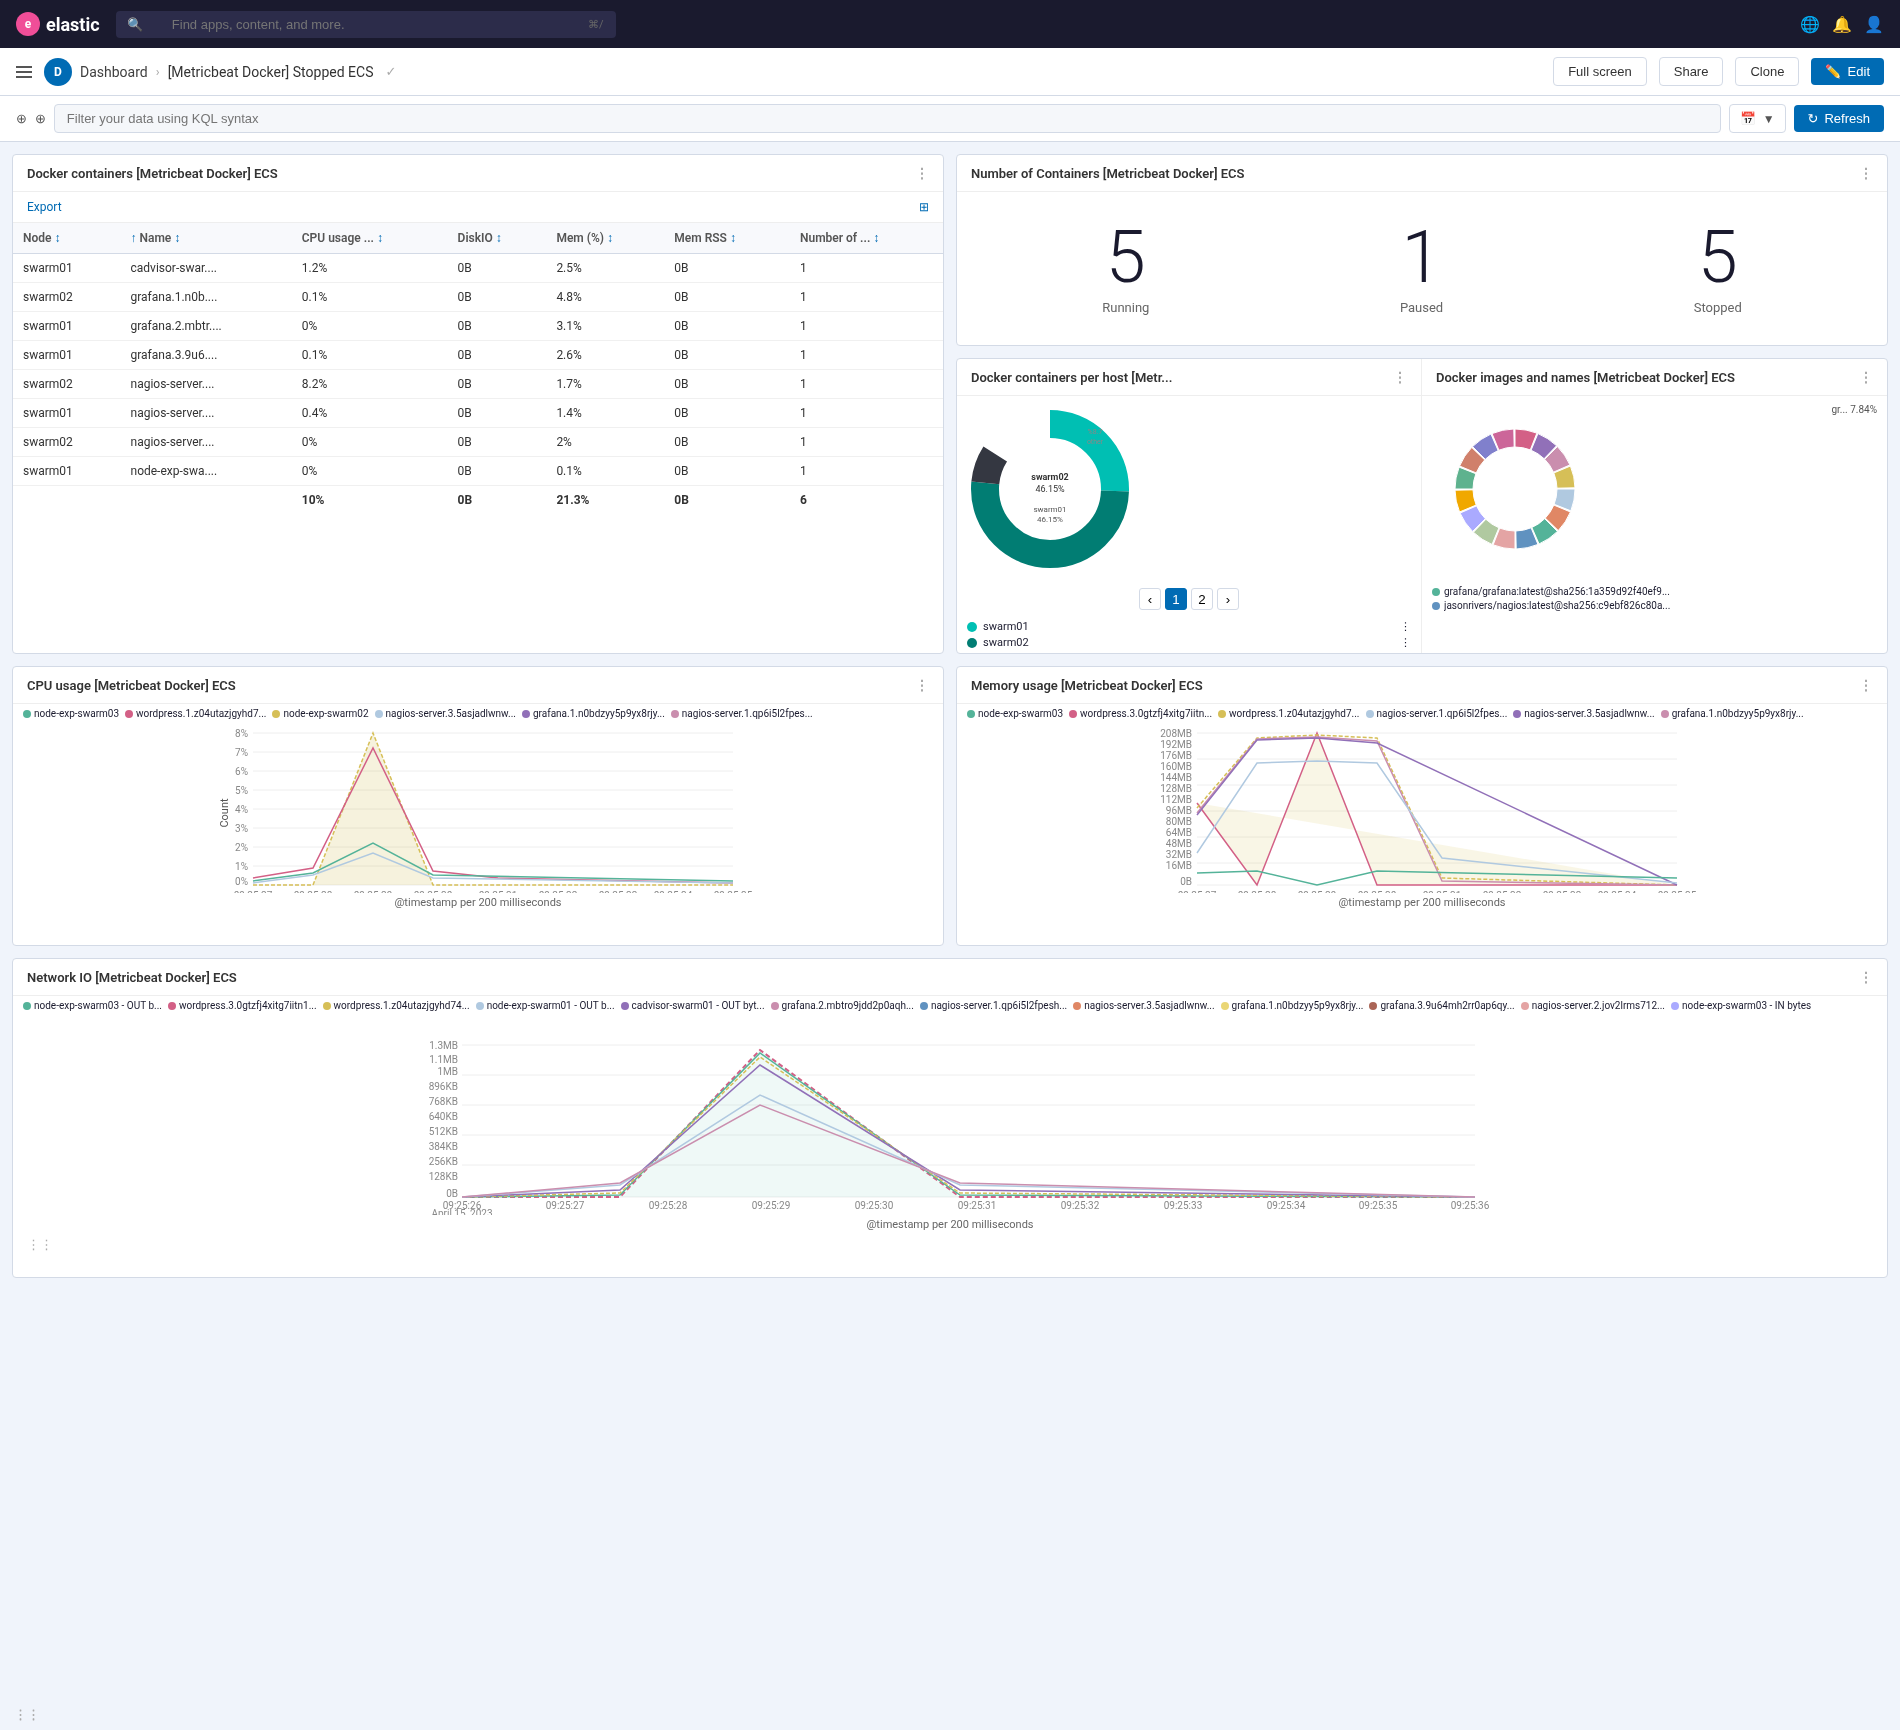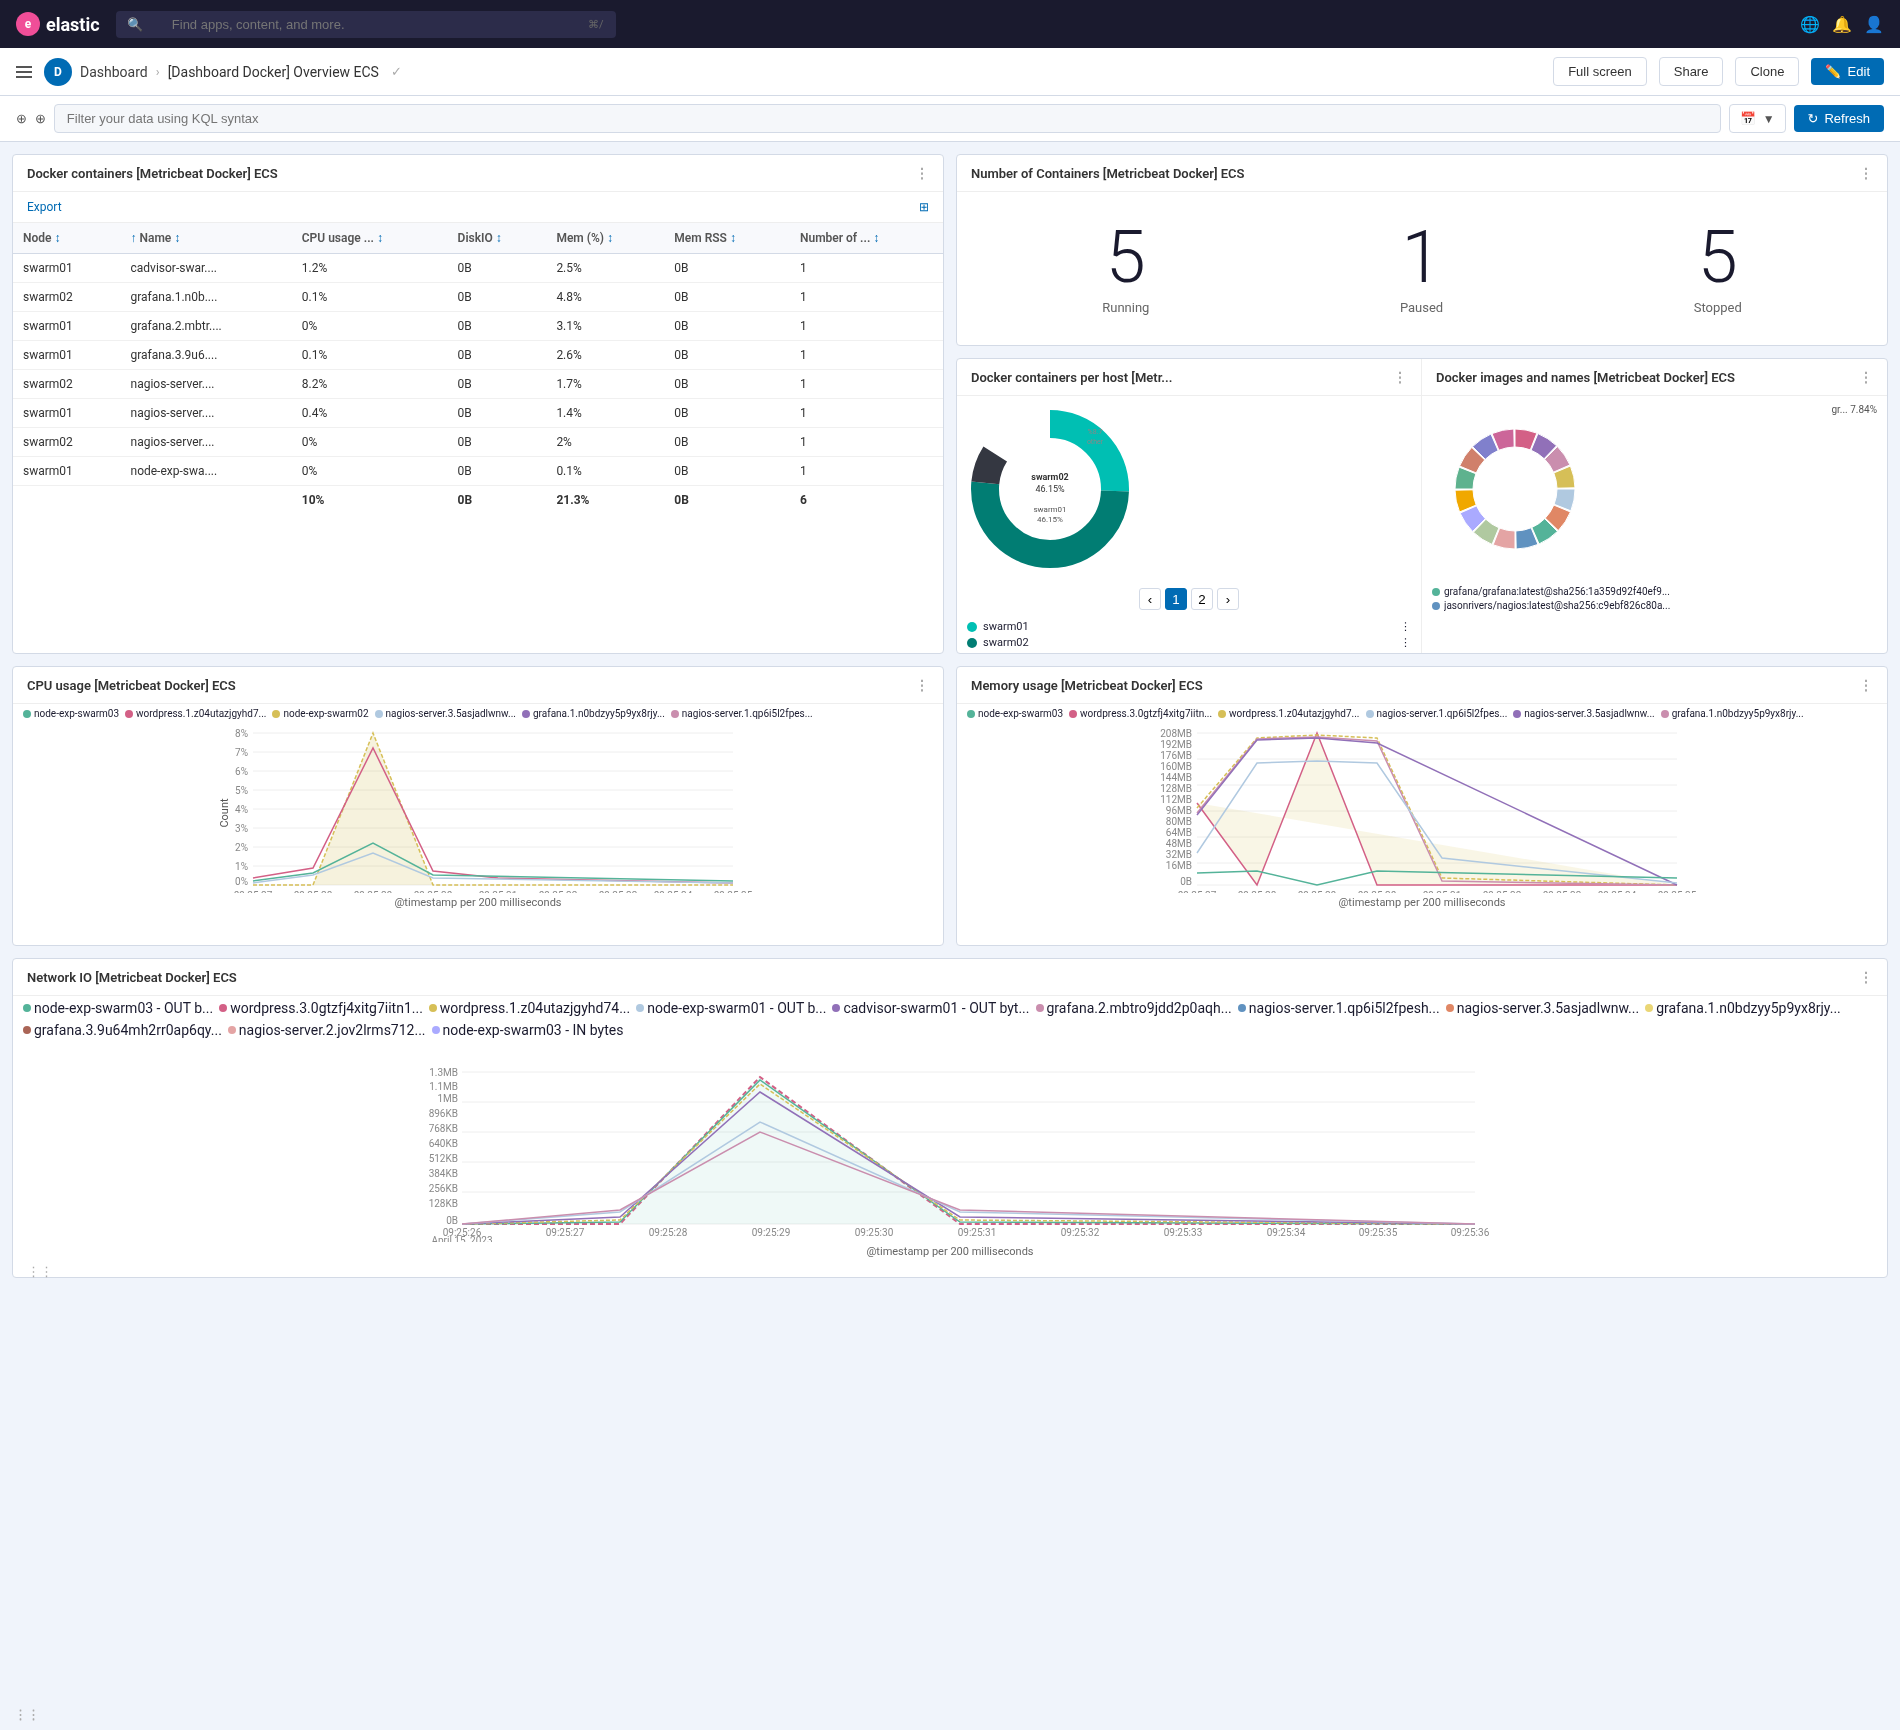--- a/index.html
+++ b/index.html
@@ -100,21 +100,21 @@
 <div class="breadcrumb-bar">
   <div class="breadcrumb">
     <div class="breadcrumb-menu">
       <span></span>
         <span></span>
         <span></span>
     </div>
     <div class="avatar">D</div>
     <span class="breadcrumb-link">Dashboard</span>
     <span class="breadcrumb-sep">›</span>
-    <span class="breadcrumb-current">[Dashboard Docker] Overview ECS</span>
+    <span class="breadcrumb-current">[Metricbeat Docker] Stopped ECS</span>
     <span class="breadcrumb-check">✓</span>
   </div>
   <div class="nav-actions">
     <button class="btn-outline">Full screen</button>
     <button class="btn-outline">Share</button>
     <button class="btn-outline">Clone</button>
     <button class="btn-primary">
       <span>✏️</span>
       <span>Edit</span>
     </button>
@@ -512,21 +512,21 @@
     </div>
     <div style="text-align:center;font-size:11px;color:#666;padding-bottom:6px;">@timestamp per 200 milliseconds</div>
     <span style="position:absolute;bottom:8px;left:14px;color:#aaa;cursor:pointer;">⋮⋮</span>
   </div>
 
   <div class="panel network-panel" style="grid-column:1/-1;">
     <div class="panel-header">
       <span>Network IO [Metricbeat Docker] ECS</span>
       <span class="panel-options">⋮</span>
     </div>
-    <div style="padding:4px 10px;display:flex;flex-wrap:wrap;gap:6px;font-size:14px;">
+    <div style="padding:4px 10px;display:flex;flex-wrap:wrap;gap:6px;font-size:10px;">
       <div style="display:flex;align-items:center;gap:3px;">
           <span style="width:8px;height:8px;border-radius:50%;background:#54B399;display:inline-block;"></span>
           <span>node-exp-swarm03 - OUT b...</span>
         </div>
       <div style="display:flex;align-items:center;gap:3px;">
           <span style="width:8px;height:8px;border-radius:50%;background:#D36086;display:inline-block;"></span>
           <span>wordpress.3.0gtzfj4xitg7iitn1...</span>
         </div>
       <div style="display:flex;align-items:center;gap:3px;">
           <span style="width:8px;height:8px;border-radius:50%;background:#D6BF57;display:inline-block;"></span>

